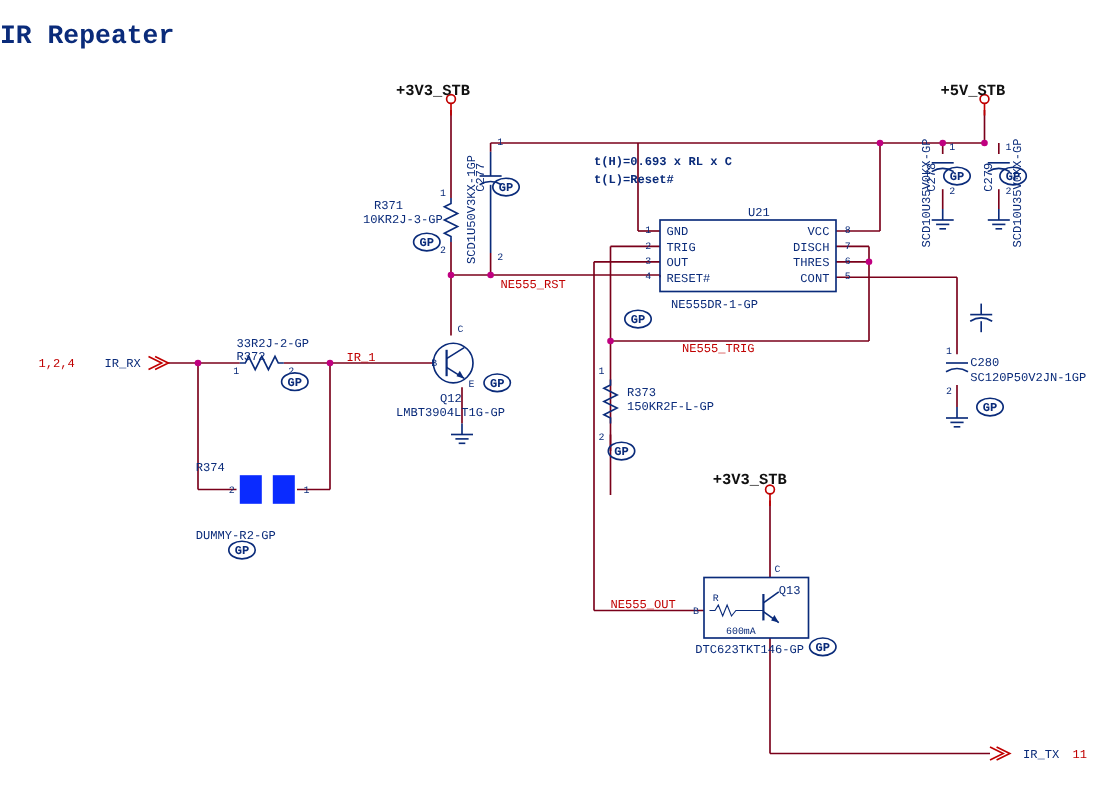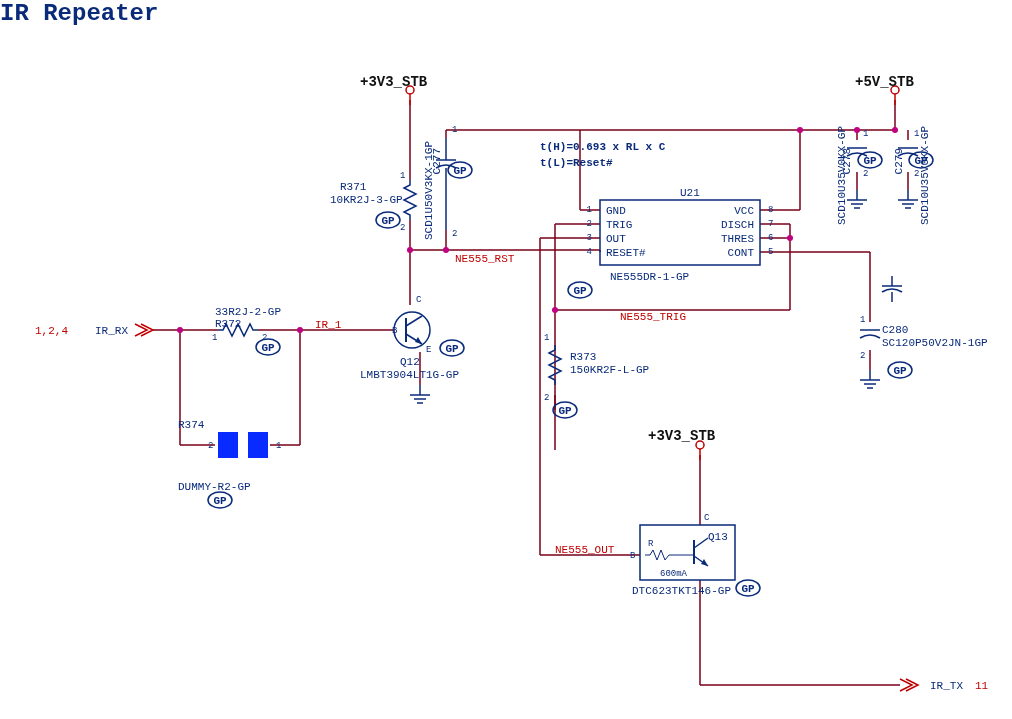--- a/index.html
+++ b/index.html
@@ -14,20 +14,21 @@
   }
   svg {
     display: block;
   }
   .title {
     position: absolute;
     font-family: "Courier New", monospace;
     font-weight: bold;
     font-size: 24px;
     color: #0a2b7a;
+    margin-top: 20px;
   }
   .txt {
     font-family: "Courier New", monospace;
     font-size: 11px;
     fill: #0a2b7a;
   }
   .bold {
     font-weight: bold;
   }
   .redtxt {

